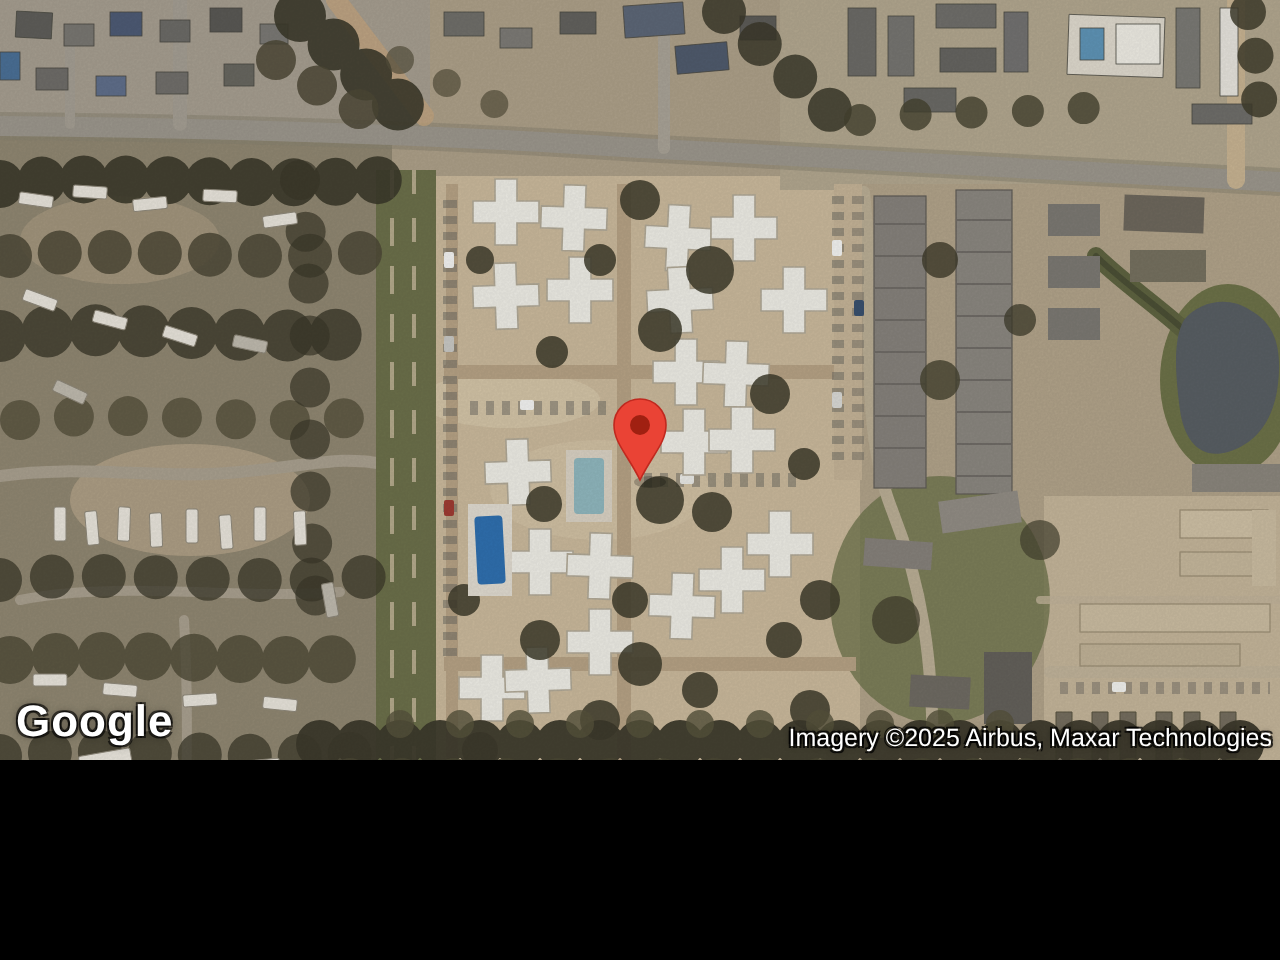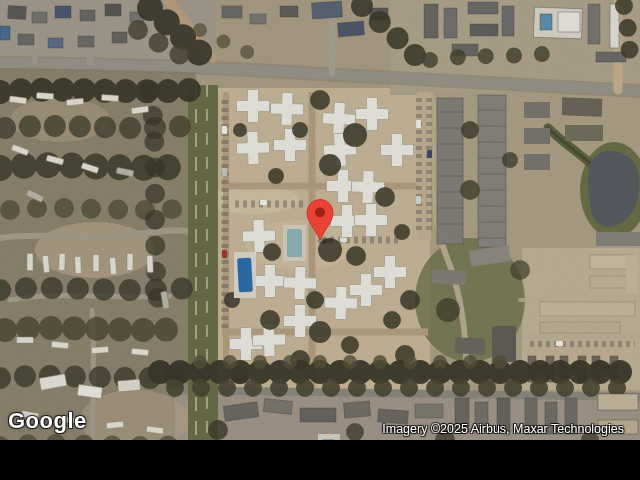--- a/index.html
+++ b/index.html
@@ -1,31 +1,31 @@
 <!DOCTYPE html>
 <html><head>
 <meta charset="utf-8">
 <style>
   html,body{margin:0;padding:0;background:#000;}
   .map-root{
-    position:relative;width:640px;height:440px;overflow:hidden;
+    position:relative;width:640px;height:380px;overflow:hidden;
     font-family:"Liberation Sans", sans-serif;
     user-select:none;
   }
   .map-root svg{display:block;width:640px;height:480px;}
   .google-logo{
     position:absolute;left:8px;bottom:6px;
     font-size:22px;font-weight:bold;letter-spacing:.5px;color:#fff;
     text-shadow:-1px -1px 0 rgba(0,0,0,.6),1px -1px 0 rgba(0,0,0,.6),
                 -1px 1px 0 rgba(0,0,0,.6),1px 1px 0 rgba(0,0,0,.6),
                 0 0 4px rgba(0,0,0,.45);
     cursor:pointer;
   }
   .attribution{
-    position:absolute;right:16px;bottom:4px;
+    position:absolute;right:4px;bottom:4px;
     font-size:12.5px;color:#fff;
     text-shadow:-1px -1px 0 rgba(0,0,0,.75),1px -1px 0 rgba(0,0,0,.75),
                 -1px 1px 0 rgba(0,0,0,.75),1px 1px 0 rgba(0,0,0,.75),
                 0 0 3px rgba(0,0,0,.6);
     white-space:nowrap;
   }
 </style>
 </head>
 <body>
 

